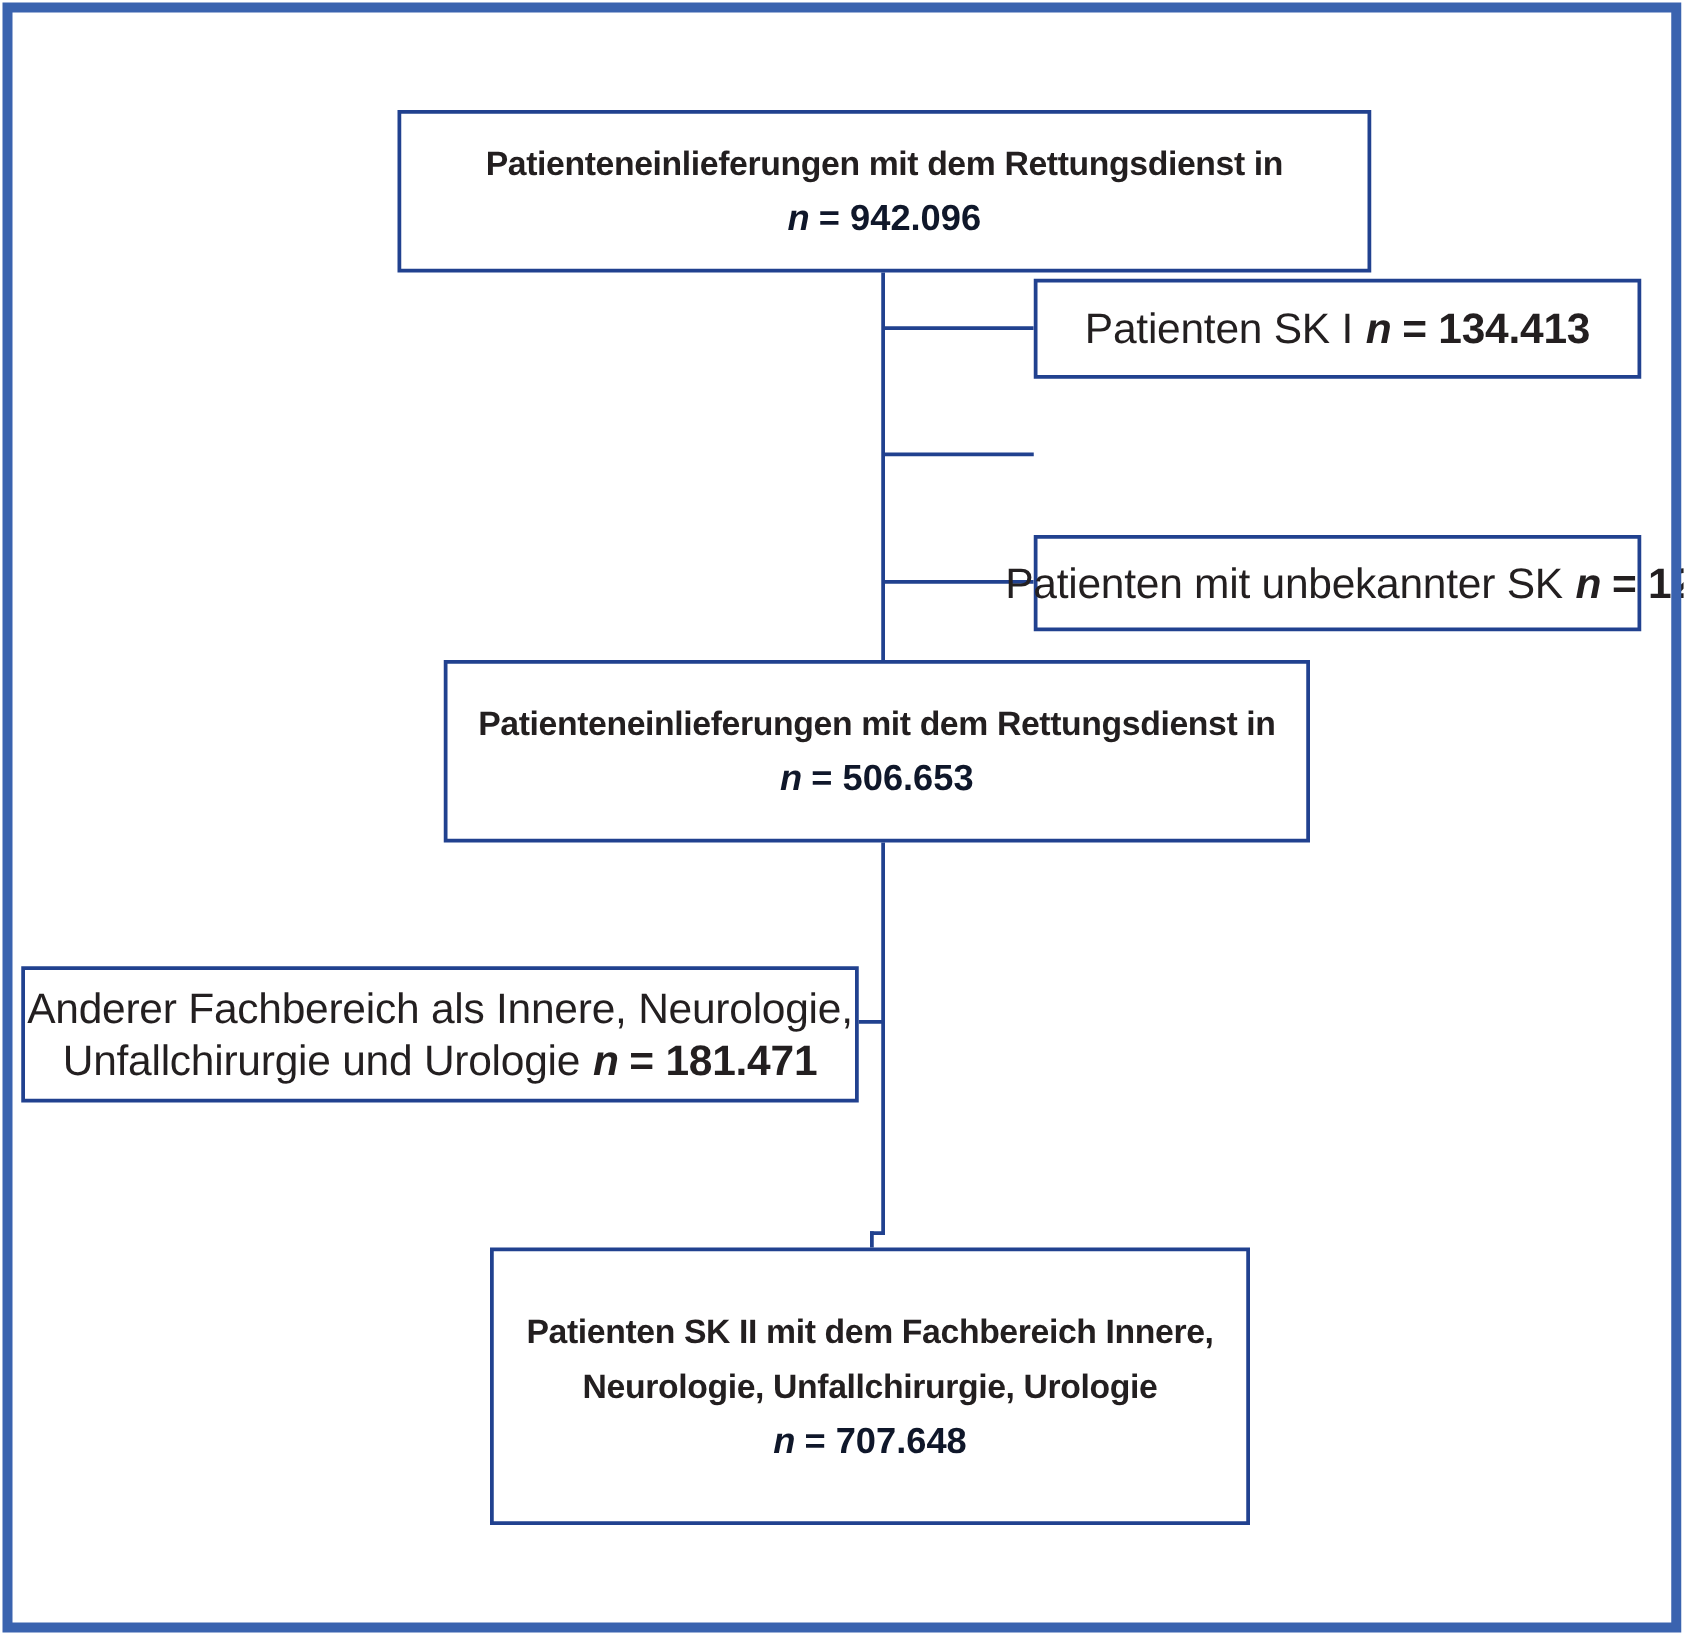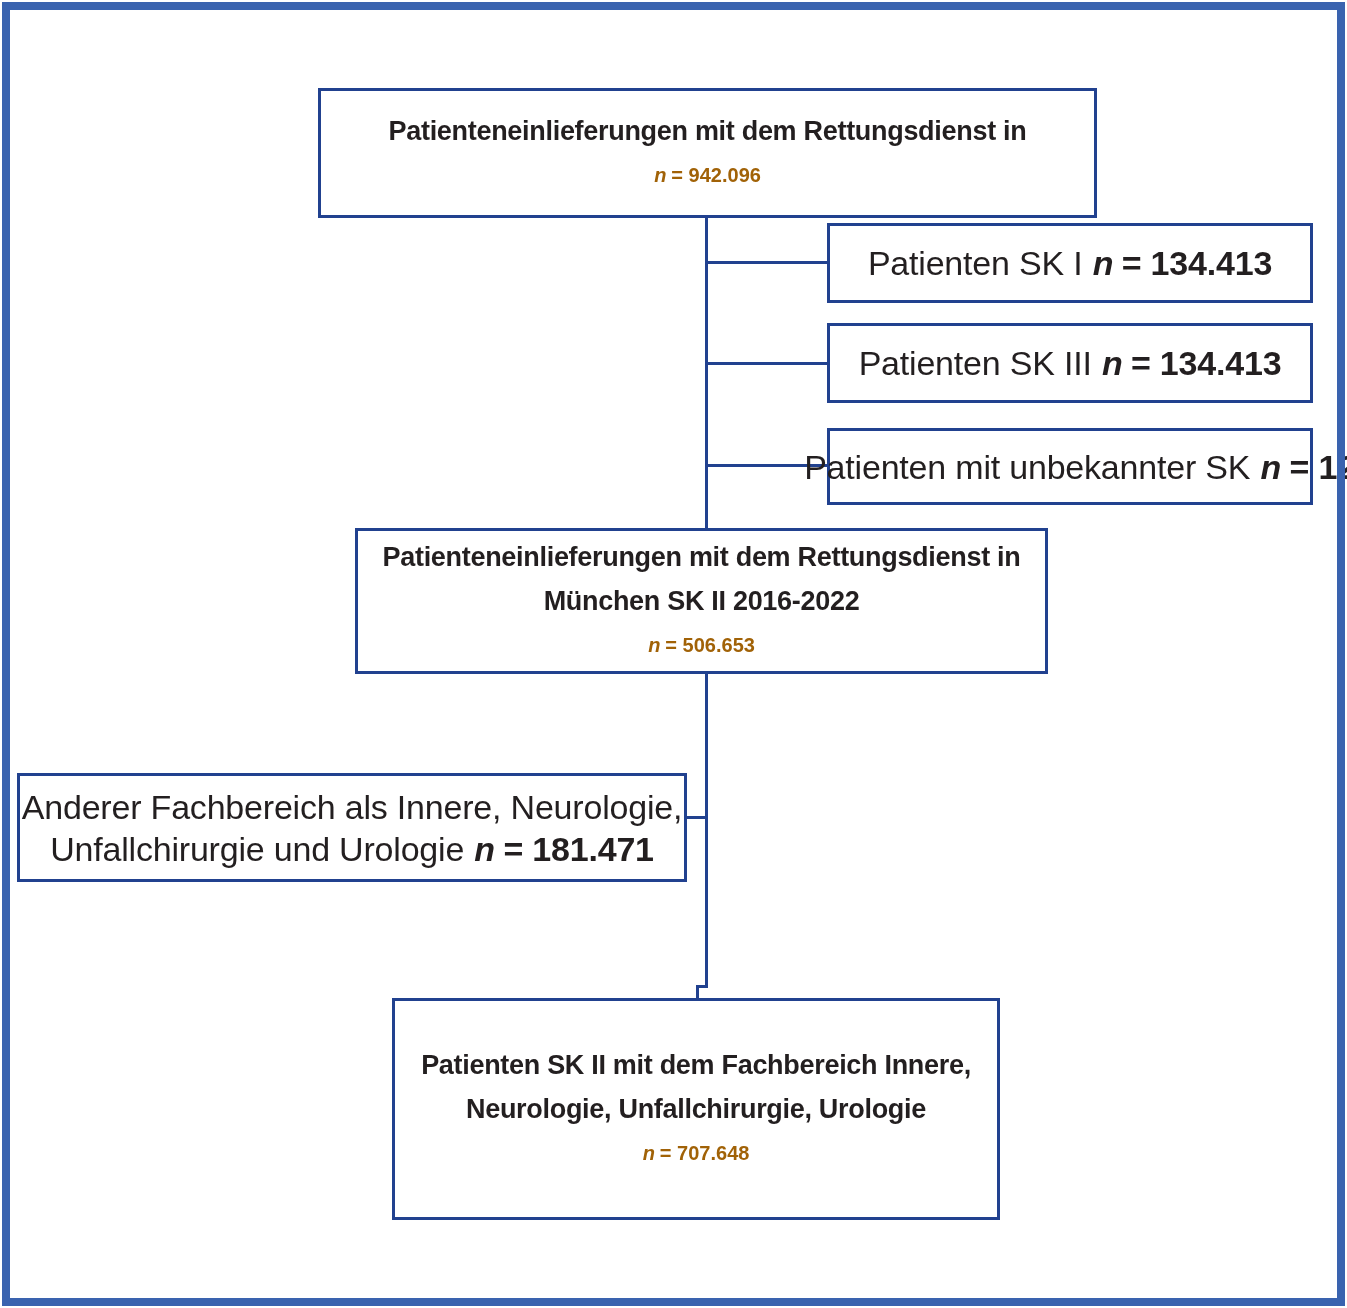--- a/index.html
+++ b/index.html
@@ -41,23 +41,23 @@
     white-space: nowrap;
   }
   .line-reg {
     font-weight: normal;
     font-size: 34px;
     line-height: 42px;
     letter-spacing: -0.2px;
     white-space: nowrap;
   }
   .n-line {
-    color: #a16207;
+    color: #0f172a;
     font-weight: bold;
-    font-size: 20px;
+    font-size: 29px;
     line-height: 44px;
     white-space: nowrap;
   }
   .n-italic {
     font-style: italic;
     font-weight: bold;
     margin-right: 0.25em;
   }
   .n-inline .n-italic {
     margin-left: 0.3em;
@@ -104,31 +104,27 @@
 
   <div class="fbox top-box">
     <div class="line-bold">Patienteneinlieferungen mit dem Rettungsdienst in</div>
     <div class="n-line"><span class="n-italic">n</span><span class="n-bold">= 942.096</span></div>
   </div>
 
   <div class="fbox ex1-box">
     <div class="line-reg n-inline"><span>Patienten SK I</span><span class="n-italic" style="color:#231f20">n</span><span class="n-bold">= 134.413</span></div>
   </div>
 
-  <div class="fbox ex2-box">
-    <div class="line-reg n-inline"><span>Patienten SK III</span><span class="n-italic" style="color:#231f20">n</span><span class="n-bold">= 134.413</span></div>
-  </div>
 
   <div class="fbox ex3-box">
     <div class="line-reg n-inline"><span>Patienten mit unbekannter SK</span><span class="n-italic" style="color:#231f20">n</span><span class="n-bold">= 12</span></div>
   </div>
 
   <div class="fbox middle-box">
     <div class="line-bold">Patienteneinlieferungen mit dem Rettungsdienst in</div>
-    <div class="line-bold">München SK II 2016-2022</div>
     <div class="n-line"><span class="n-italic">n</span><span class="n-bold">= 506.653</span></div>
   </div>
 
   <div class="fbox left-box">
     <div class="line-reg">Anderer Fachbereich als Innere, Neurologie,</div>
     <div class="line-reg n-inline"><span>Unfallchirurgie und Urologie</span><span class="n-italic" style="color:#231f20">n</span><span class="n-bold">= 181.471</span></div>
   </div>
 
   <div class="fbox bottom-box">
     <div class="line-bold">Patienten SK II mit dem Fachbereich Innere,</div>

